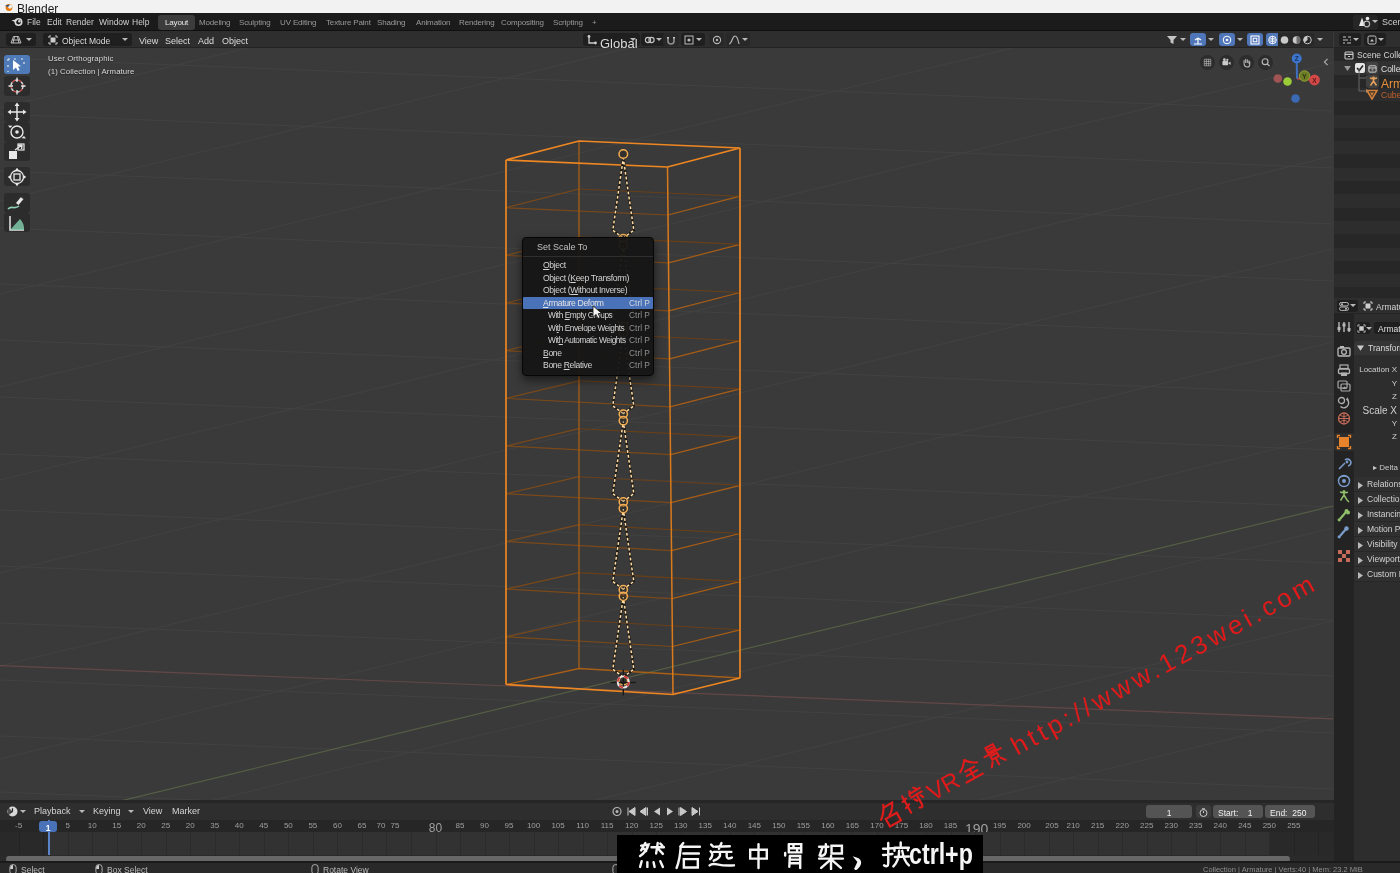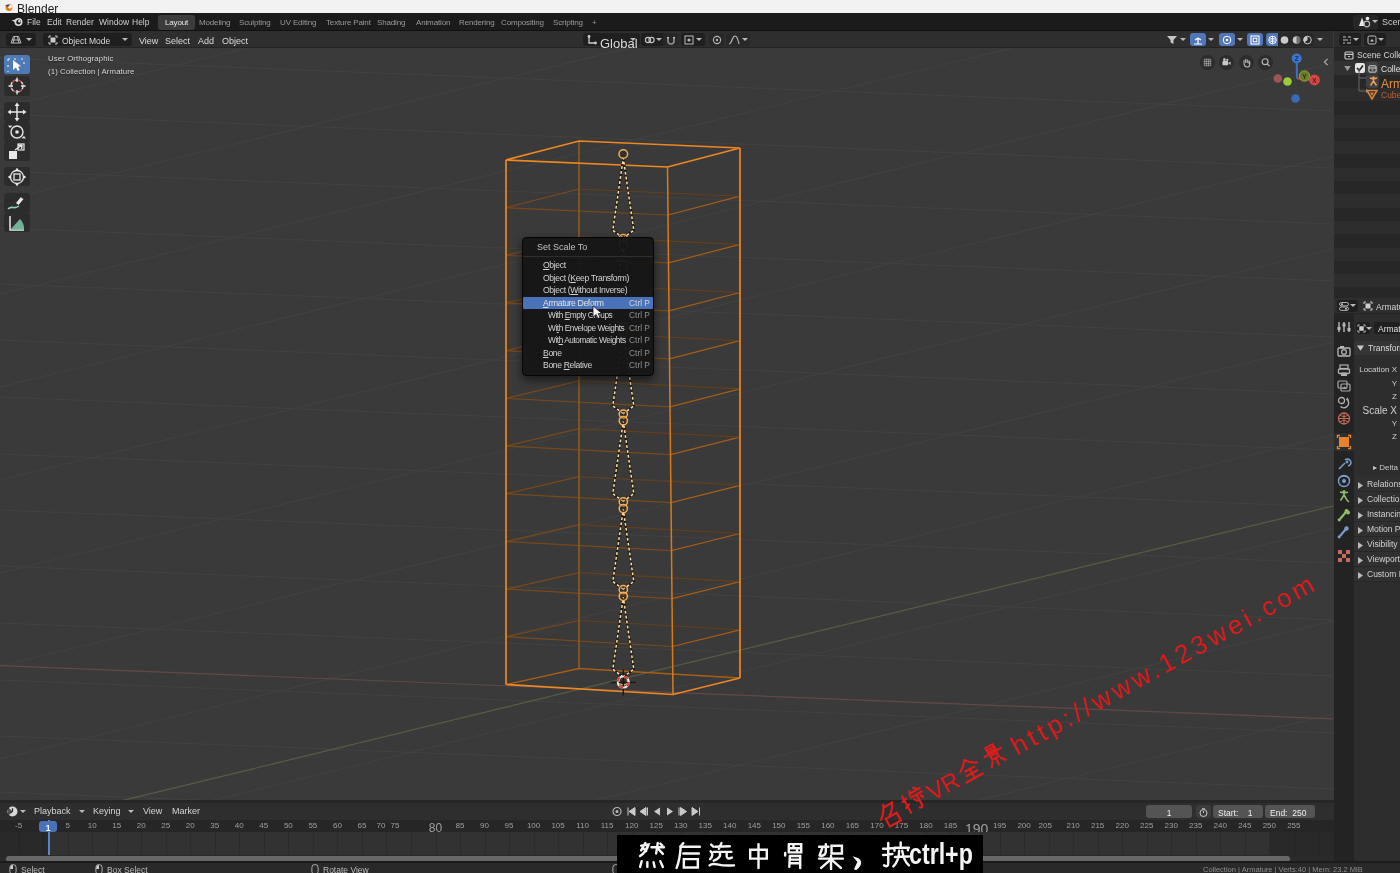--- a/index.html
+++ b/index.html
@@ -629,21 +629,21 @@
     <div style="position:absolute;left:793.37px;top:822px;width:20px;text-align:center;font-size:8px;color:#9f9f9f;line-height:1;">155</div>
     <div style="position:absolute;left:817.8950000000001px;top:822px;width:20px;text-align:center;font-size:8px;color:#9f9f9f;line-height:1;">160</div>
     <div style="position:absolute;left:842.4200000000001px;top:822px;width:20px;text-align:center;font-size:8px;color:#9f9f9f;line-height:1;">165</div>
     <div style="position:absolute;left:866.945px;top:822px;width:20px;text-align:center;font-size:8px;color:#9f9f9f;line-height:1;">170</div>
     <div style="position:absolute;left:891.47px;top:822px;width:20px;text-align:center;font-size:8px;color:#9f9f9f;line-height:1;">175</div>
     <div style="position:absolute;left:915.995px;top:822px;width:20px;text-align:center;font-size:8px;color:#9f9f9f;line-height:1;">180</div>
     <div style="position:absolute;left:940.5200000000001px;top:822px;width:20px;text-align:center;font-size:8px;color:#9f9f9f;line-height:1;">185</div>
     <div style="position:absolute;left:965.0450000000001px;top:822px;width:20px;text-align:center;font-size:14px;color:#9f9f9f;line-height:1;">190</div>
     <div style="position:absolute;left:989.57px;top:822px;width:20px;text-align:center;font-size:8px;color:#9f9f9f;line-height:1;">195</div>
     <div style="position:absolute;left:1014.095px;top:822px;width:20px;text-align:center;font-size:8px;color:#9f9f9f;line-height:1;">200</div>
-    <div style="position:absolute;left:1038.62px;top:822px;width:20px;text-align:left;font-size:8px;color:#9f9f9f;line-height:1;">205</div>
+    <div style="position:absolute;left:1038.62px;top:822px;width:20px;text-align:right;font-size:8px;color:#9f9f9f;line-height:1;">205</div>
     <div style="position:absolute;left:1063.145px;top:822px;width:20px;text-align:center;font-size:8px;color:#9f9f9f;line-height:1;">210</div>
     <div style="position:absolute;left:1087.67px;top:822px;width:20px;text-align:center;font-size:8px;color:#9f9f9f;line-height:1;">215</div>
     <div style="position:absolute;left:1112.1950000000002px;top:822px;width:20px;text-align:center;font-size:8px;color:#9f9f9f;line-height:1;">220</div>
     <div style="position:absolute;left:1136.72px;top:822px;width:20px;text-align:center;font-size:8px;color:#9f9f9f;line-height:1;">225</div>
     <div style="position:absolute;left:1161.2450000000001px;top:822px;width:20px;text-align:center;font-size:8px;color:#9f9f9f;line-height:1;">230</div>
     <div style="position:absolute;left:1185.77px;top:822px;width:20px;text-align:center;font-size:8px;color:#9f9f9f;line-height:1;">235</div>
     <div style="position:absolute;left:1210.295px;top:822px;width:20px;text-align:center;font-size:8px;color:#9f9f9f;line-height:1;">240</div>
     <div style="position:absolute;left:1234.8200000000002px;top:822px;width:20px;text-align:center;font-size:8px;color:#9f9f9f;line-height:1;">245</div>
     <div style="position:absolute;left:1259.345px;top:822px;width:20px;text-align:center;font-size:8px;color:#9f9f9f;line-height:1;">250</div>
     <div style="position:absolute;left:1283.8700000000001px;top:822px;width:20px;text-align:center;font-size:8px;color:#9f9f9f;line-height:1;">255</div>

